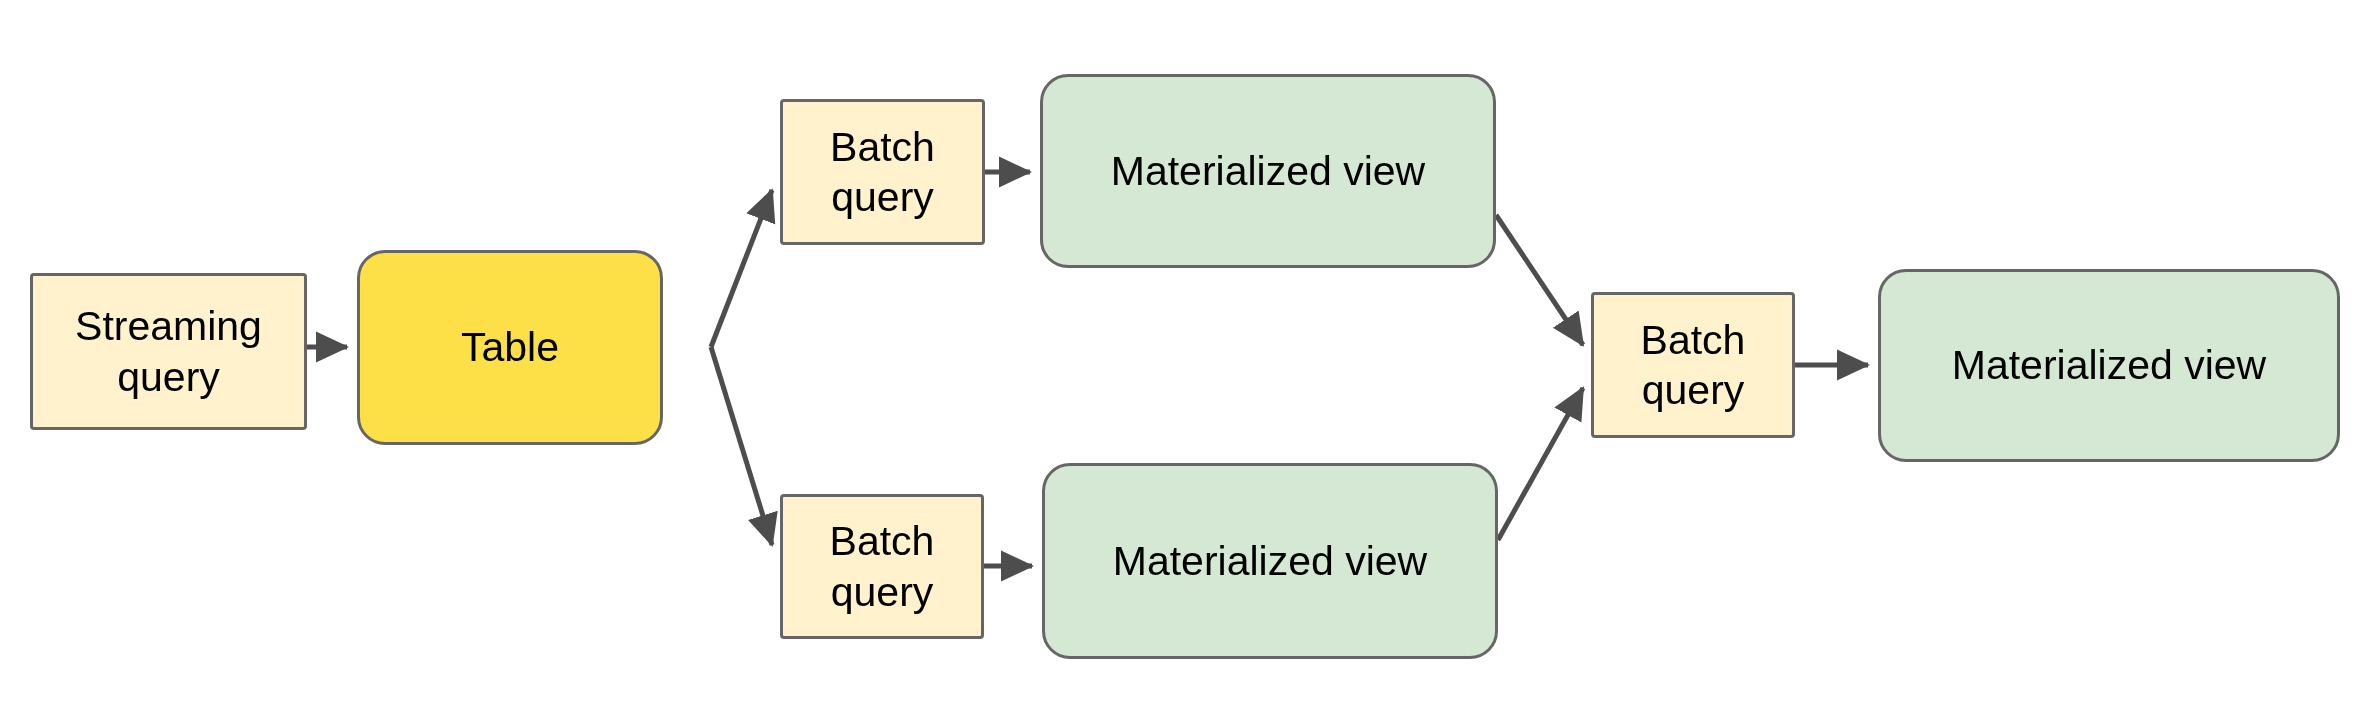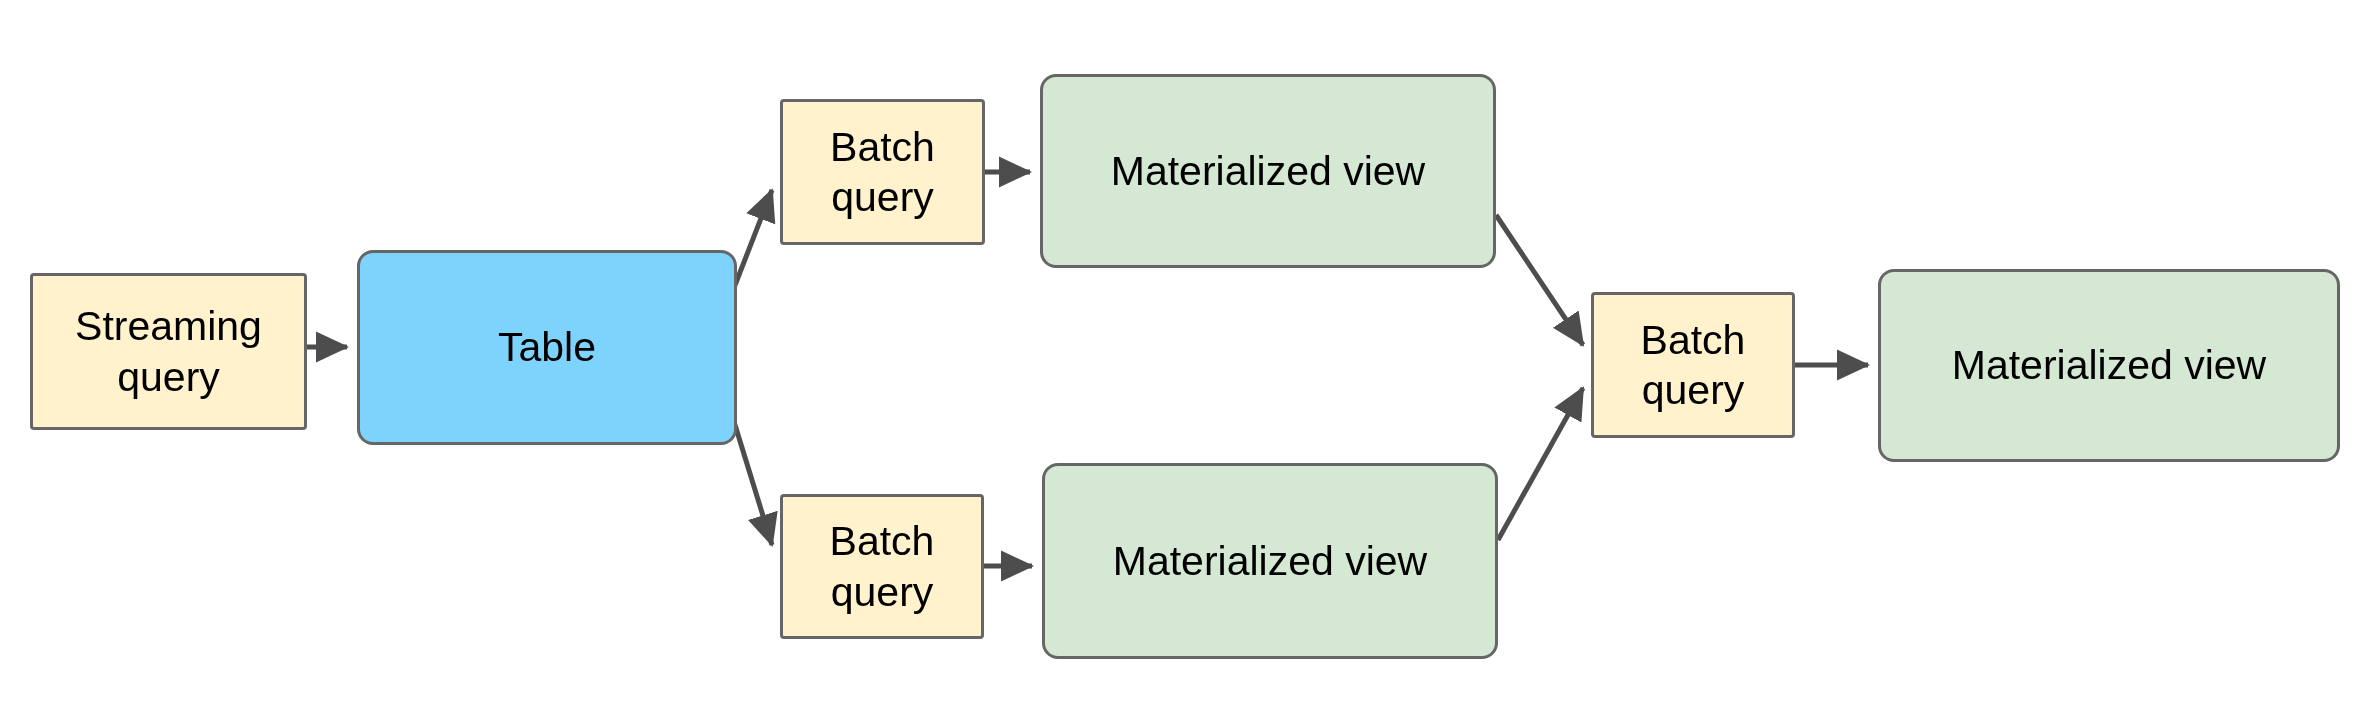--- a/index.html
+++ b/index.html
@@ -41,21 +41,21 @@
   }
   .node-process {
     background: #fff2cc;
     border-color: #666666;
     border-radius: 4px;
     font-size: 41px;
   }
   .node-store {
     background: #d5e8d4;
     border-color: #666666;
-    border-radius: 16px;
+    border-radius: 28px;
     font-size: 41px;
   }
 </style>
 </head>
 <body>
 
 <div id="diagram-canvas" style="background: rgb(255, 255, 255);">
 
   <svg id="edge-layer" viewBox="0 0 2370 720" width="2370" height="720" xmlns="http://www.w3.org/2000/svg">
     <defs>
@@ -71,21 +71,21 @@
       <polyline marker-end="url(#arrowhead)" points="985,172 1030,172" id="edge-e4"></polyline>
       <polyline marker-end="url(#arrowhead)" points="984,566 1032,566" id="edge-e5"></polyline>
       <polyline marker-end="url(#arrowhead)" points="1496,215 1583,345" id="edge-e6"></polyline>
       <polyline marker-end="url(#arrowhead)" points="1498,540 1583,388" id="edge-e7"></polyline>
       <polyline marker-end="url(#arrowhead)" points="1795,365 1868,365" id="edge-e8"></polyline>
     </g>
   </svg>
 
   <div class="node node-process" id="node-streaming-query" style="left: 30px; top: 273px; width: 277px; height: 157px; background: rgb(255, 242, 204); border-color: rgb(102, 102, 102); color: rgb(0, 0, 0);">Streaming
 query</div>
-  <div class="node node-store" id="node-table" style="left: 357px; top: 250px; width: 380px; height: 195px; background: #7dd3fc; border-color: rgb(102, 102, 102); color: rgb(0, 0, 0);">Table</div>
+  <div class="node node-store" id="node-table" style="left: 357px; top: 250px; width: 306px; height: 195px; background: #fde047; border-color: rgb(102, 102, 102); color: rgb(0, 0, 0);">Table</div>
   <div class="node node-process" id="node-batch-query-top" style="left: 780px; top: 99px; width: 205px; height: 146px; background: rgb(255, 242, 204); border-color: rgb(102, 102, 102); color: rgb(0, 0, 0);">Batch
 query</div>
   <div class="node node-store" id="node-materialized-view-top" style="left: 1040px; top: 74px; width: 456px; height: 194px; background: rgb(213, 232, 212); border-color: rgb(102, 102, 102); color: rgb(0, 0, 0);">Materialized view</div>
   <div class="node node-process" id="node-batch-query-bottom" style="left: 780px; top: 494px; width: 204px; height: 145px; background: rgb(255, 242, 204); border-color: rgb(102, 102, 102); color: rgb(0, 0, 0);">Batch
 query</div>
   <div class="node node-store" id="node-materialized-view-bottom" style="left: 1042px; top: 463px; width: 456px; height: 196px; background: rgb(213, 232, 212); border-color: rgb(102, 102, 102); color: rgb(0, 0, 0);">Materialized view</div>
   <div class="node node-process" id="node-batch-query-join" style="left: 1591px; top: 292px; width: 204px; height: 146px; background: rgb(255, 242, 204); border-color: rgb(102, 102, 102); color: rgb(0, 0, 0);">Batch
 query</div>
   <div class="node node-store" id="node-materialized-view-final" style="left: 1878px; top: 269px; width: 462px; height: 193px; background: rgb(213, 232, 212); border-color: rgb(102, 102, 102); color: rgb(0, 0, 0);">Materialized view</div>
 

